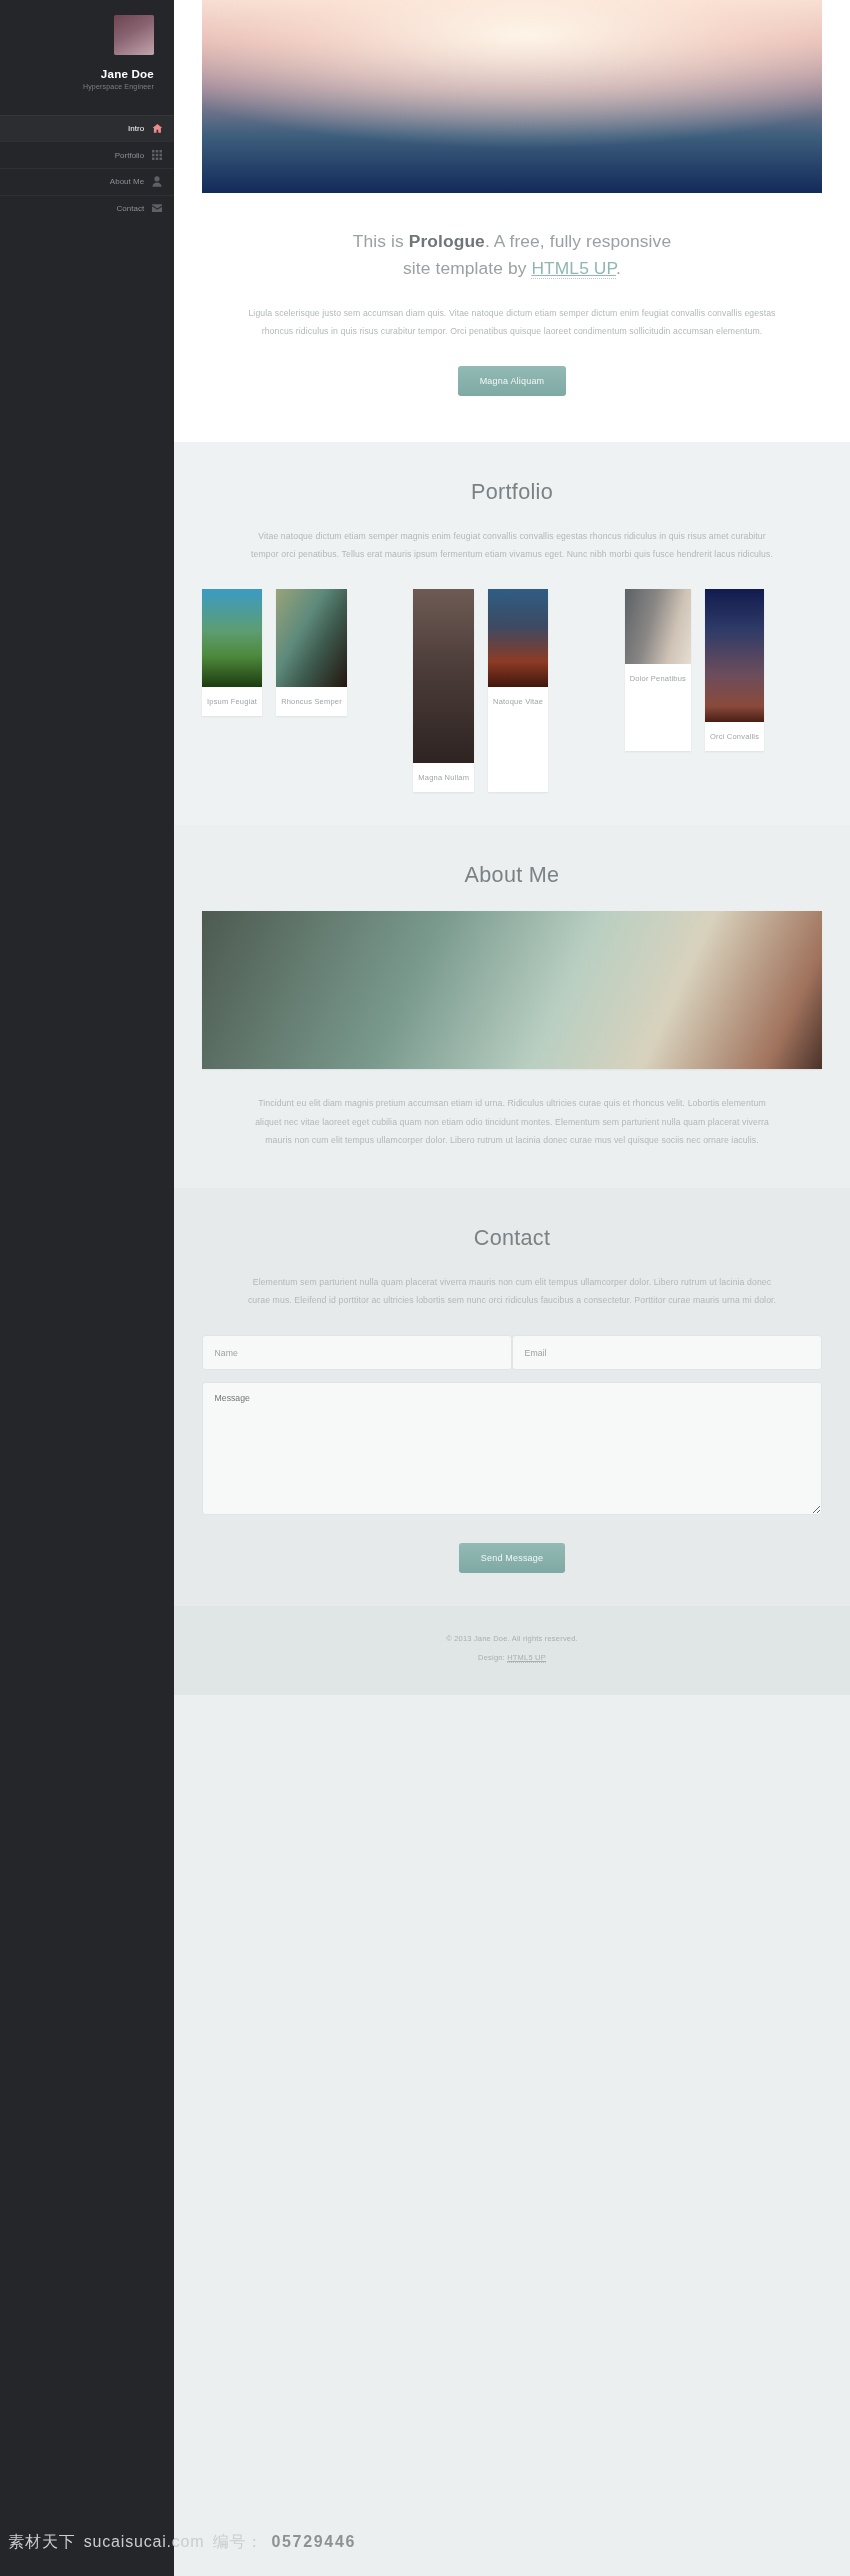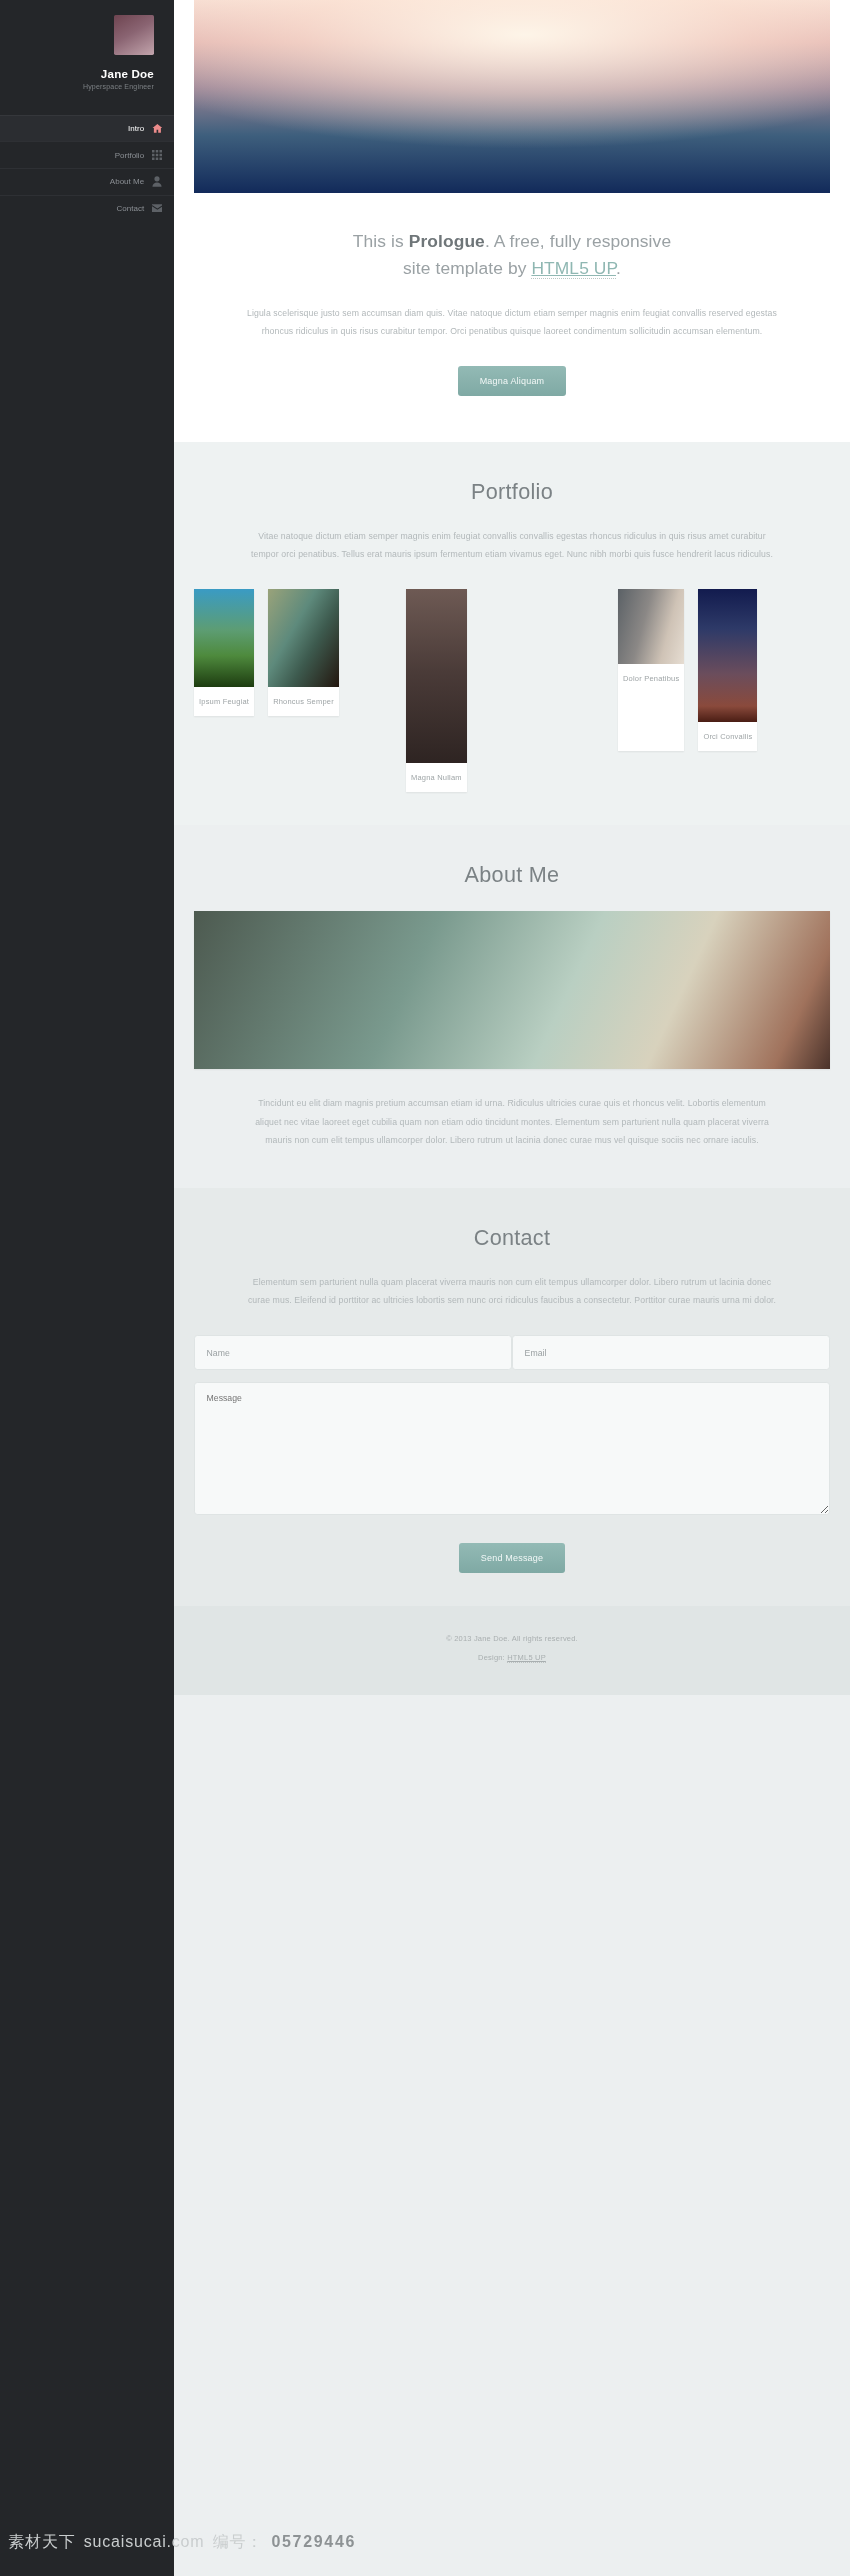--- a/index.html
+++ b/index.html
@@ -77,21 +77,21 @@
 
   
   #main {
     position: absolute;
     left: 174px; top: 0;
     width: 676px;
     min-height: 2576px;
   }
 
   .section {
-    padding: 0 20px;
+    padding: 0 28px;
   }
   .section-intro { background: #ffffff; padding-bottom: 46px; }
   .section-portfolio { background: #eef2f2; padding-bottom: 33px; }
   .section-about { background: #eceff0; padding-bottom: 38px; }
   .section-contact { background: #e6eaea; padding-bottom: 33px; }
 
   .banner {
     height: 193px;
     background:
       radial-gradient(110% 95% at 52% 18%, rgba(255,248,235,.95) 0%, rgba(255,230,214,.55) 32%, rgba(255,225,220,0) 62%),
@@ -312,21 +312,21 @@
 
   <section class="section section-intro">
     <div class="banner"></div>
 
     <h1 class="intro-heading">
       <span>This is </span><strong>Prologue</strong><span>. A free, fully responsive</span>
       <br>
       <span>site template by </span><a class="hl dotted" href="#">HTML5 UP</a><span>.</span>
     </h1>
 
-    <p class="body-copy intro-copy">Ligula scelerisque justo sem accumsan diam quis. Vitae natoque dictum etiam semper magnis enim feugiat convallis reserved egestas rhoncus ridiculus in quis risus curabitur tempor. Orci penatibus quisque laoreet condimentum sollicitudin accumsan elementum.</p>
+    <p class="body-copy intro-copy">Ligula scelerisque justo sem accumsan diam quis. Vitae natoque dictum etiam semper dictum enim feugiat convallis convallis egestas rhoncus ridiculus in quis risus curabitur tempor. Orci penatibus quisque laoreet condimentum sollicitudin accumsan elementum.</p>
 
     <button class="btn">Magna Aliquam</button>
   </section>
 
   <section class="section section-portfolio">
     <h2 class="h2-title section-head-pad">Portfolio</h2>
     <p class="body-copy portfolio-copy">Vitae natoque dictum etiam semper magnis enim feugiat convallis convallis egestas rhoncus ridiculus in quis risus amet curabitur tempor orci penatibus. Tellus erat mauris ipsum fermentum etiam vivamus eget. Nunc nibh morbi quis fusce hendrerit lacus ridiculus.</p>
 
     <div class="masonry">
       <div class="mcol mcol-1">
@@ -337,20 +337,24 @@
         <div class="card">
           <div class="thumb t-rhoncus"></div>
           <div class="cap">Rhoncus Semper</div>
         </div>
       </div>
 
       <div class="mcol mcol-2">
         <div class="card">
           <div class="thumb t-magna"></div>
           <div class="cap">Magna Nullam</div>
+        </div>
+        <div class="card">
+          <div class="thumb t-natoque"></div>
+          <div class="cap">Natoque Vitae</div>
         </div>
       </div>
 
       <div class="mcol mcol-3">
         <div class="card">
           <div class="thumb t-dolor"></div>
           <div class="cap">Dolor Penatibus</div>
         </div>
         <div class="card">
           <div class="thumb t-orci"></div>

